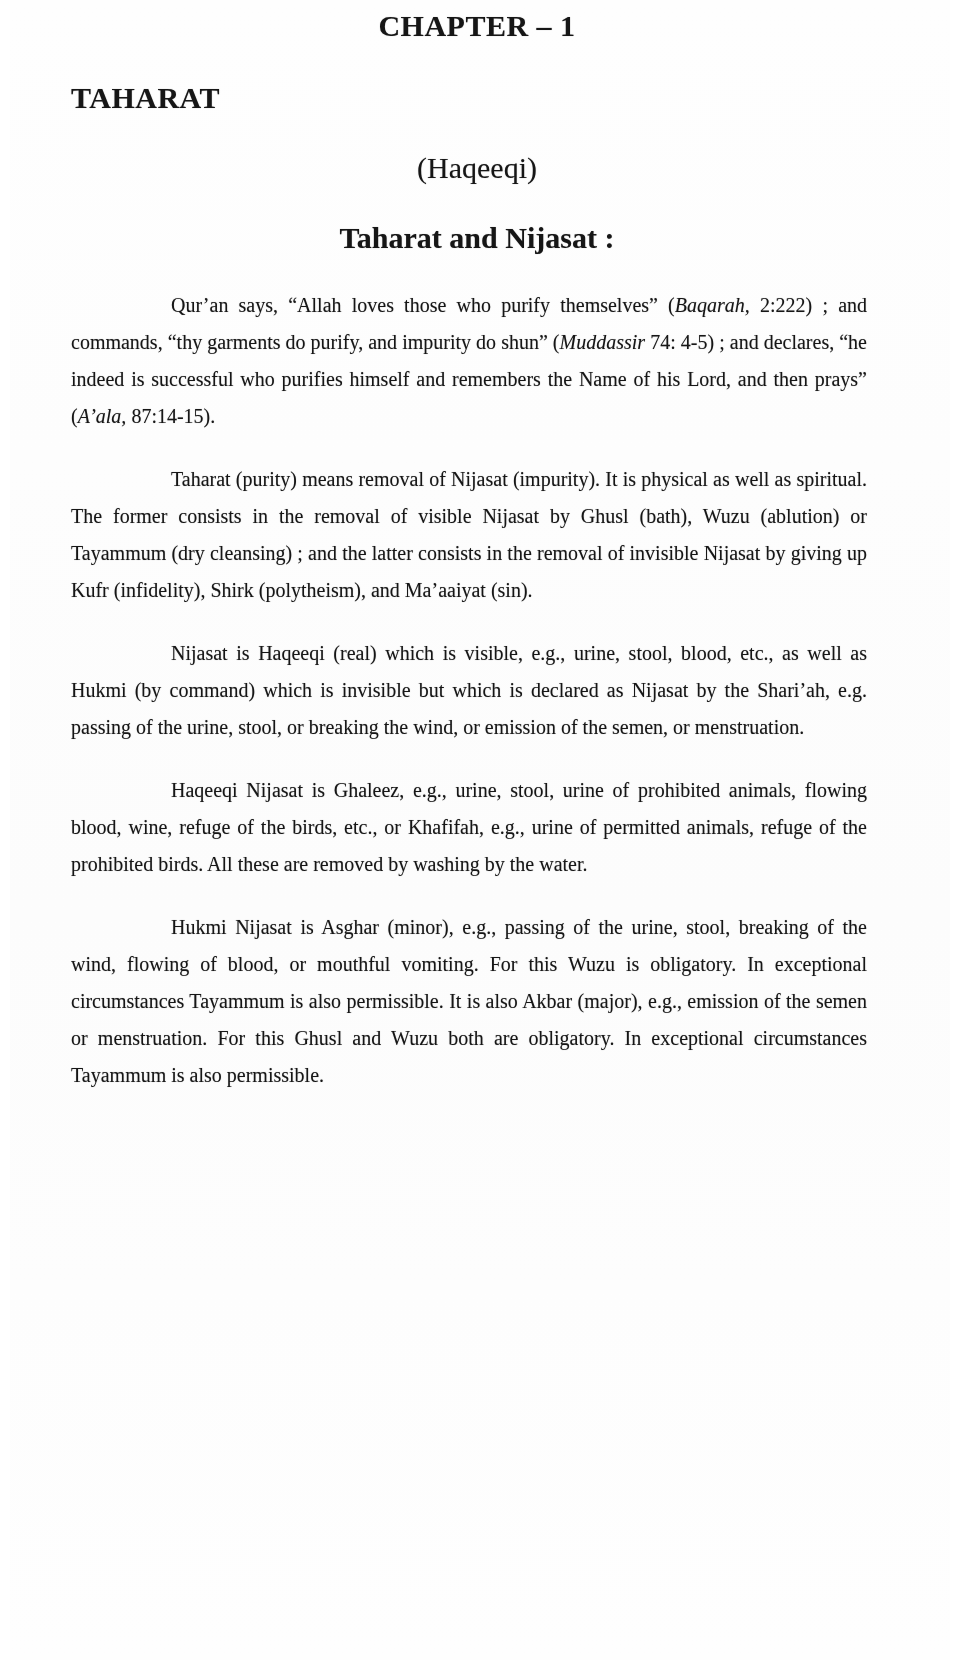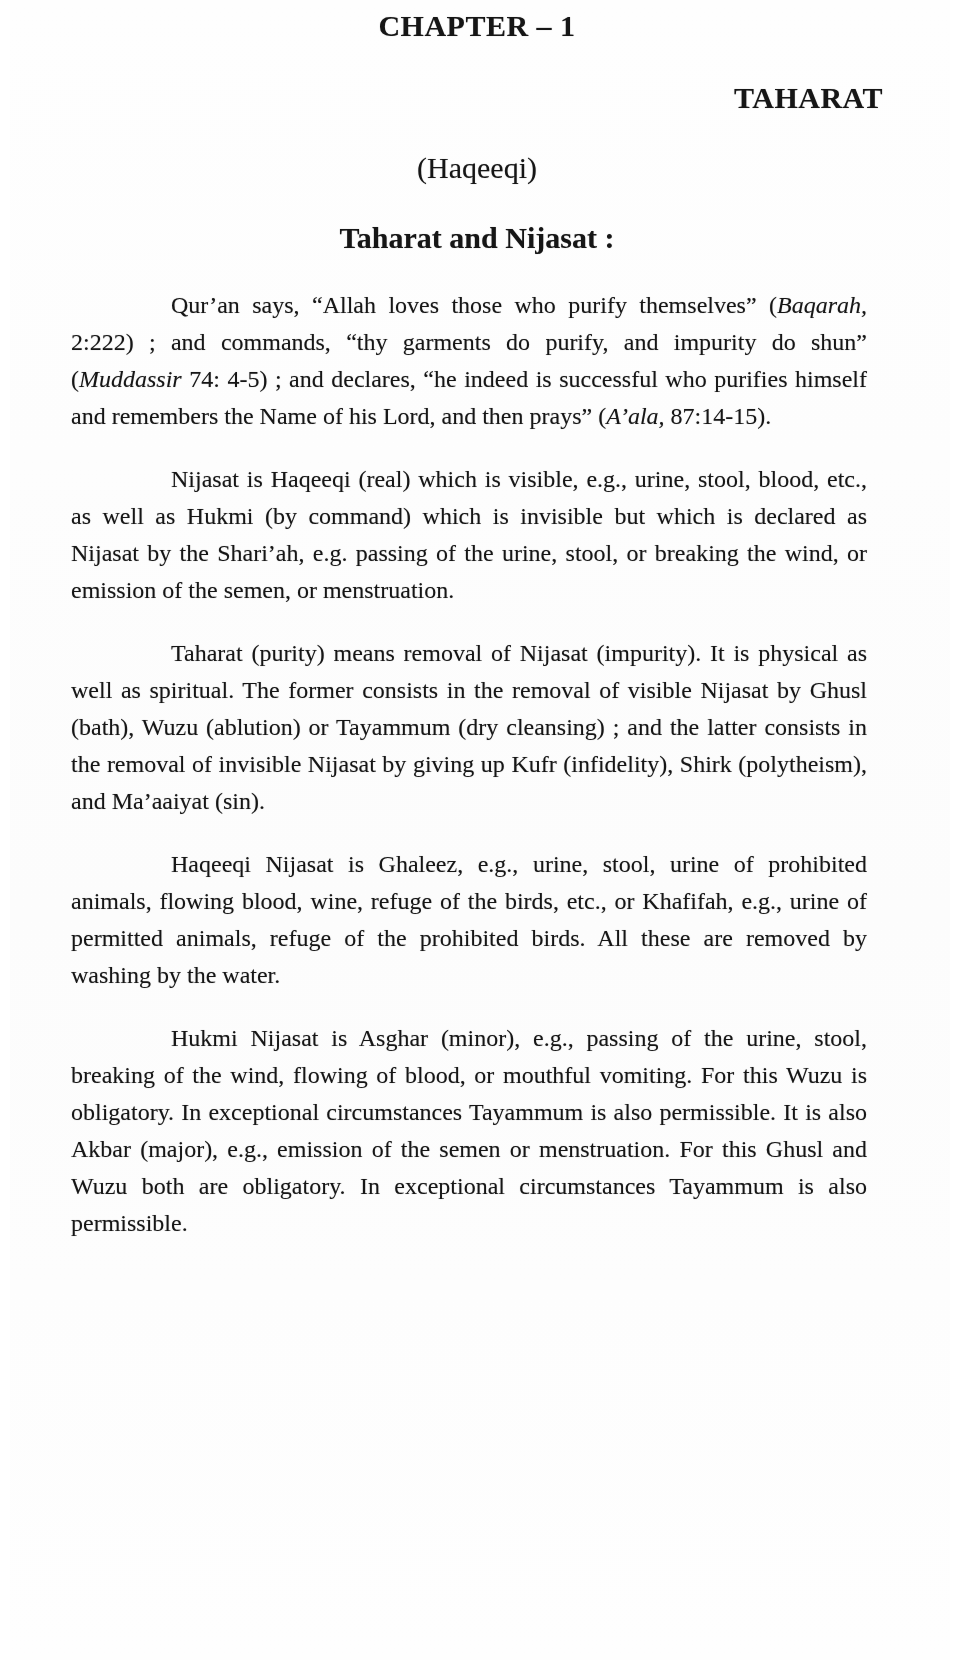--- a/index.html
+++ b/index.html
@@ -25,55 +25,55 @@
     line-height: 36px;
     font-weight: bold;
     text-align: center;
     letter-spacing: 0.5px;
   }
   .chapter-title {
     margin: 0 0 33px 0;
     font-size: 30px;
     line-height: 36px;
     font-weight: bold;
-    text-align: right;
+    text-align: left;
     letter-spacing: 0.5px;
   }
   .chapter-subtitle {
     margin: 0 0 34px 0;
     font-size: 30px;
     line-height: 37px;
     text-align: center;
   }
   .section-heading {
     margin: 0 0 31px 0;
     font-size: 30px;
     line-height: 36px;
     font-weight: bold;
     text-align: center;
   }
   .body-text p {
     margin: 0 16px 26px 0;
-    font-size: 24px;
+    font-size: 20px;
     line-height: 37px;
     text-align: justify;
     text-indent: 100px;
   }
   .body-text p em {
     font-style: italic;
   }
 </style>
 </head>
 <body>
 
 <div class="page">
   <h1 class="chapter-heading">CHAPTER – 1</h1>
   <h2 class="chapter-title">TAHARAT</h2>
   <div class="chapter-subtitle">(Haqeeqi)</div>
   <h3 class="section-heading">Taharat and Nijasat :</h3>
   <div class="body-text">
       <p><span>Qur’an says, “Allah loves those who purify themselves” (</span><em>Baqarah,</em><span> 2:222) ; and commands, “thy garments do purify, and impurity do shun” (</span><em>Muddassir</em><span> 74: 4-5) ; and declares, “he indeed is successful who purifies himself and remembers the Name of his Lord, and then prays” (</span><em>A’ala,</em><span> 87:14-15).</span></p>
+      <p><span>Taharat (purity) means removal of Nijasat (impurity). It is physical as well as spiritual. The former consists in the removal of visible Nijasat by Ghusl (bath), Wuzu (ablution) or Tayammum (dry cleansing) ; and the latter consists in the removal of invisible Nijasat by giving up Kufr (infidelity), Shirk (polytheism), and Ma’aaiyat (sin).</span></p>
       <p><span>Nijasat is Haqeeqi (real) which is visible, e.g., urine, stool, blood, etc., as well as Hukmi (by command) which is invisible but which is declared as Nijasat by the Shari’ah, e.g. passing of the urine, stool, or breaking the wind, or emission of the semen, or menstruation.</span></p>
-      <p><span>Taharat (purity) means removal of Nijasat (impurity). It is physical as well as spiritual. The former consists in the removal of visible Nijasat by Ghusl (bath), Wuzu (ablution) or Tayammum (dry cleansing) ; and the latter consists in the removal of invisible Nijasat by giving up Kufr (infidelity), Shirk (polytheism), and Ma’aaiyat (sin).</span></p>
       <p><span>Haqeeqi Nijasat is Ghaleez, e.g., urine, stool, urine of prohibited animals, flowing blood, wine, refuge of the birds, etc., or Khafifah, e.g., urine of permitted animals, refuge of the prohibited birds. All these are removed by washing by the water.</span></p>
       <p><span>Hukmi Nijasat is Asghar (minor), e.g., passing of the urine, stool, breaking of the wind, flowing of blood, or mouthful vomiting. For this Wuzu is obligatory. In exceptional circumstances Tayammum is also permissible. It is also Akbar (major), e.g., emission of the semen or menstruation. For this Ghusl and Wuzu both are obligatory. In exceptional circumstances Tayammum is also permissible.</span></p>
     </div>
 </div>
 
 </body></html>

